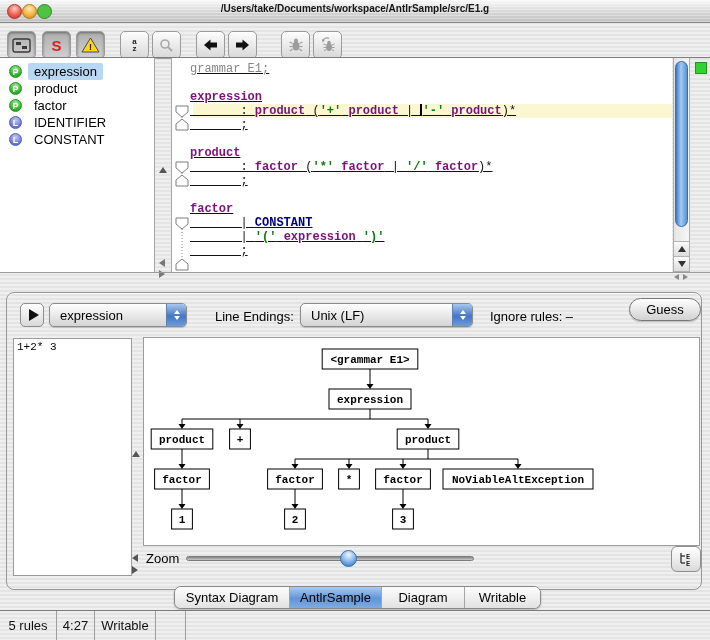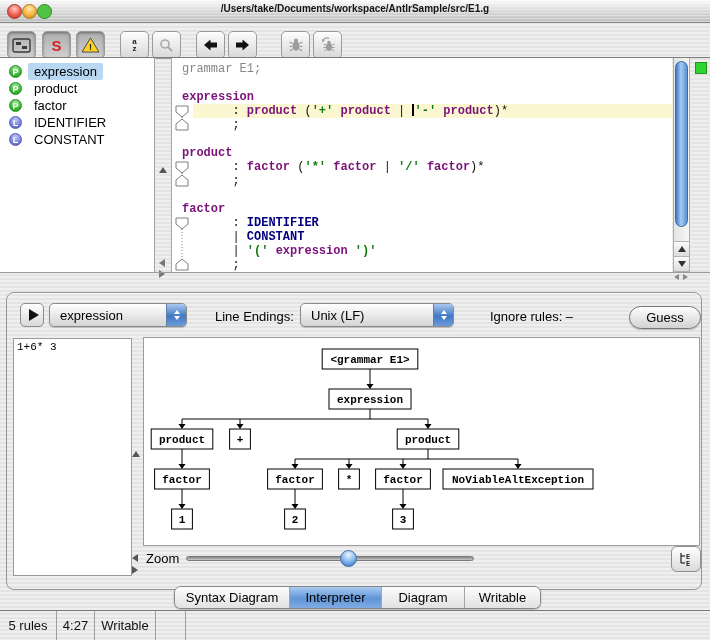--- a/index.html
+++ b/index.html
@@ -41,21 +41,21 @@
   .vstrip{position:absolute;left:156px;top:58px;width:15px;height:214px;}
   .caret-up{position:absolute;left:3px;top:109px;width:0;height:0;
     border-left:4px solid transparent;border-right:4px solid transparent;border-bottom:6px solid #555;}
   .caret-left{position:absolute;left:3px;top:201px;width:0;height:0;
     border-top:4px solid transparent;border-bottom:4px solid transparent;border-right:6px solid #777;}
   .caret-right{position:absolute;left:3px;top:212px;width:0;height:0;
     border-top:4px solid transparent;border-bottom:4px solid transparent;border-left:6px solid #777;}
   .editor{position:absolute;left:171px;top:58px;width:501px;height:214px;background:#fff;overflow:hidden;
     font-family:"Liberation Mono",monospace;font-size:12px;line-height:14px;padding-top:4px;box-sizing:border-box;
     border-left:1px solid #a6a6a6;}
-  .codeline{height:14px;white-space:pre;padding-left:10px;color:#111;}
+  .codeline{height:14px;white-space:pre;padding-left:18px;color:#111;text-decoration:underline;}
   .codeline.hl{background:linear-gradient(90deg,rgba(0,0,0,0) 21px,#fbf7d0 21px);}
   .tk-c{color:#868686;}
   .tk-r{color:#7a127a;font-weight:bold;}
   .tk-l{color:#0c7a0c;font-weight:bold;}
   .tk-t{color:#00007f;font-weight:bold;}
   .tk-p{color:#111;}
   .caret-bar{display:inline-block;width:0;border-left:2px solid #000;height:12px;vertical-align:-2px;}
   .gutter-svg{position:absolute;left:171px;top:58px;pointer-events:none;}
   .bottomline{position:absolute;left:0;top:272px;width:710px;height:1px;background:#9a9a9a;}
   
@@ -81,25 +81,25 @@
   .popup{position:absolute;height:24px;border:1px solid #8b8b8b;border-radius:5px;box-sizing:border-box;
     background:linear-gradient(#ffffff,#d4d4d4);display:flex;align-items:center;font-size:13px;
     box-shadow:0 1px 1px rgba(0,0,0,.18);}
   .popup .txt{flex:1;padding-left:10px;white-space:nowrap;overflow:hidden;color:#000;}
   .popup .cap{width:19px;height:22px;border-radius:0 4px 4px 0;margin-right:0;
     background:linear-gradient(#a9c9ef,#4377c4 55%,#6d9cda);border-left:1px solid #5c7fae;
     display:flex;flex-direction:column;align-items:center;justify-content:center;}
   .cap-up{width:0;height:0;border-left:3px solid transparent;border-right:3px solid transparent;border-bottom:4px solid #fff;margin-bottom:2px;}
   .cap-dn{width:0;height:0;border-left:3px solid transparent;border-right:3px solid transparent;border-top:4px solid #fff;}
   .popup-start{left:49px;top:303px;width:138px;}
-  .popup-eol{left:300px;top:303px;width:154px;}
+  .popup-eol{left:300px;top:303px;width:173px;}
   .ctl-label{position:absolute;font-size:13px;color:#000;white-space:nowrap;}
   .lbl-eol{left:215px;top:309px;}
   .lbl-ignore{left:490px;top:309px;}
-  .guess-btn{position:absolute;left:629px;top:306px;width:72px;height:23px;border-radius:12px;border:1px solid #767676;
+  .guess-btn{position:absolute;left:629px;top:298px;width:72px;height:23px;border-radius:12px;border:1px solid #767676;
     background:linear-gradient(#fefefe,#d2d2d2);display:flex;align-items:center;justify-content:center;
     font-size:13px;color:#000;box-sizing:border-box;box-shadow:0 1px 1px rgba(0,0,0,.2);}
   .input-panel{position:absolute;left:13px;top:338px;width:119px;height:238px;background:#fff;border:1px solid #9b9b9b;
     box-sizing:border-box;font-family:"Liberation Mono",monospace;font-size:11px;padding:2px 3px;white-space:pre;color:#000;}
   .split-collapse{position:absolute;left:132px;top:451px;width:0;height:0;
     border-left:4px solid transparent;border-right:4px solid transparent;border-bottom:6px solid #555;}
   .split-left{position:absolute;left:132px;top:554px;width:0;height:0;
     border-top:4px solid transparent;border-bottom:4px solid transparent;border-right:6px solid #555;}
   .split-right{position:absolute;left:132px;top:566px;width:0;height:0;
     border-top:4px solid transparent;border-bottom:4px solid transparent;border-left:6px solid #555;}
@@ -240,21 +240,20 @@
       <div class="codeline"></div>
       <div class="codeline"><span class="tk-r">expression</span></div>
       <div class="codeline hl"><span class="tk-p">       : </span><span class="tk-r">product</span><span class="tk-p"> (</span><span class="tk-l">'+'</span><span class="tk-p"> </span><span class="tk-r">product</span><span class="tk-p"> | </span><span class="caret-bar"></span><span class="tk-l">'-'</span><span class="tk-p"> </span><span class="tk-r">product</span><span class="tk-p">)*</span></div>
       <div class="codeline"><span class="tk-p">       ;</span></div>
       <div class="codeline"></div>
       <div class="codeline"><span class="tk-r">product</span></div>
       <div class="codeline"><span class="tk-p">       : </span><span class="tk-r">factor</span><span class="tk-p"> (</span><span class="tk-l">'*'</span><span class="tk-p"> </span><span class="tk-r">factor</span><span class="tk-p"> | </span><span class="tk-l">'/'</span><span class="tk-p"> </span><span class="tk-r">factor</span><span class="tk-p">)*</span></div>
       <div class="codeline"><span class="tk-p">       ;</span></div>
       <div class="codeline"></div>
       <div class="codeline"><span class="tk-r">factor</span></div>
-      <div class="codeline"><span class="tk-p">       : </span><span class="tk-t">IDENTIFIER</span></div>
       <div class="codeline"><span class="tk-p">       | </span><span class="tk-t">CONSTANT</span></div>
       <div class="codeline"><span class="tk-p">       | </span><span class="tk-l">'('</span><span class="tk-p"> </span><span class="tk-r">expression</span><span class="tk-p"> </span><span class="tk-l">')'</span></div>
       <div class="codeline"><span class="tk-p">       ;</span></div>
     </div>
   <svg class="gutter-svg" width="501" height="214" id="gutter-svg">
       <line x1="11" x2="11" y1="59" y2="61" stroke="#8a8a8a" stroke-dasharray="1,2"></line>
       <polygon points="5,48 17,48 17,54 11,59 5,54" fill="#fff" stroke="#7d7d7d"></polygon>
       <polygon points="11,61 17,66 17,72 5,72 5,66" fill="#fff" stroke="#7d7d7d"></polygon>
       <line x1="11" x2="11" y1="115" y2="117" stroke="#8a8a8a" stroke-dasharray="1,2"></line>
       <polygon points="5,104 17,104 17,110 11,115 5,110" fill="#fff" stroke="#7d7d7d"></polygon>
@@ -296,21 +295,21 @@
   <div class="popup popup-eol">
     <span class="txt">Unix (LF)</span>
     <span class="cap">
         <span class="cap-up"></span>
         <span class="cap-dn"></span>
       </span>
   </div>
   <div class="ctl-label lbl-ignore">Ignore rules: –</div>
   <div class="guess-btn">Guess</div>
 
-  <div class="input-panel">1+6* 3</div>
+  <div class="input-panel">1+2* 3</div>
   <div class="split-collapse"></div>
   <div class="split-left"></div>
   <div class="split-right"></div>
 
   <div class="tree-panel">
     <svg width="555" height="207" id="tree-svg">
         <line x1="226" y1="31" x2="226" y2="46" stroke="#000" stroke-width="1"></line>
         <polygon points="222.5,46 229.5,46 226,51" fill="#000"></polygon>
         <line x1="226" y1="71" x2="226" y2="81" stroke="#000" stroke-width="1"></line>
         <line x1="38" y1="81" x2="284" y2="81" stroke="#000" stroke-width="1"></line>
@@ -403,21 +402,21 @@
           <path d="M3 5 h4"></path>
           <path d="M3 12 h4"></path>
       </g>
       <text x="8" y="8" font-size="7" font-weight="bold" fill="#222" font-family="Liberation Mono, monospace">E</text>
       <text x="8" y="15" font-size="7" font-weight="bold" fill="#222" font-family="Liberation Mono, monospace">E</text>
     </svg>
   </div>
 
   <div class="tabbar" id="tabbar">
       <div class="tab" style="width: 115px;">Syntax Diagram</div>
-      <div class="tab selected" style="width: 92px;">Interpreter</div>
+      <div class="tab selected" style="width: 92px;">AntlrSample</div>
       <div class="tab" style="width: 83px;">Diagram</div>
       <div class="tab" style="width: 75px;">Writable</div>
     </div>
 
   <div class="statusbar" id="statusbar">
       <div class="scell" style="width: 57px;">5 rules</div>
       <div class="scell" style="width: 38px;">4:27</div>
       <div class="scell" style="width: 61px;">Writable</div>
       <div class="scell" style="width: 30px;"></div>
       <div class="scell"></div>

